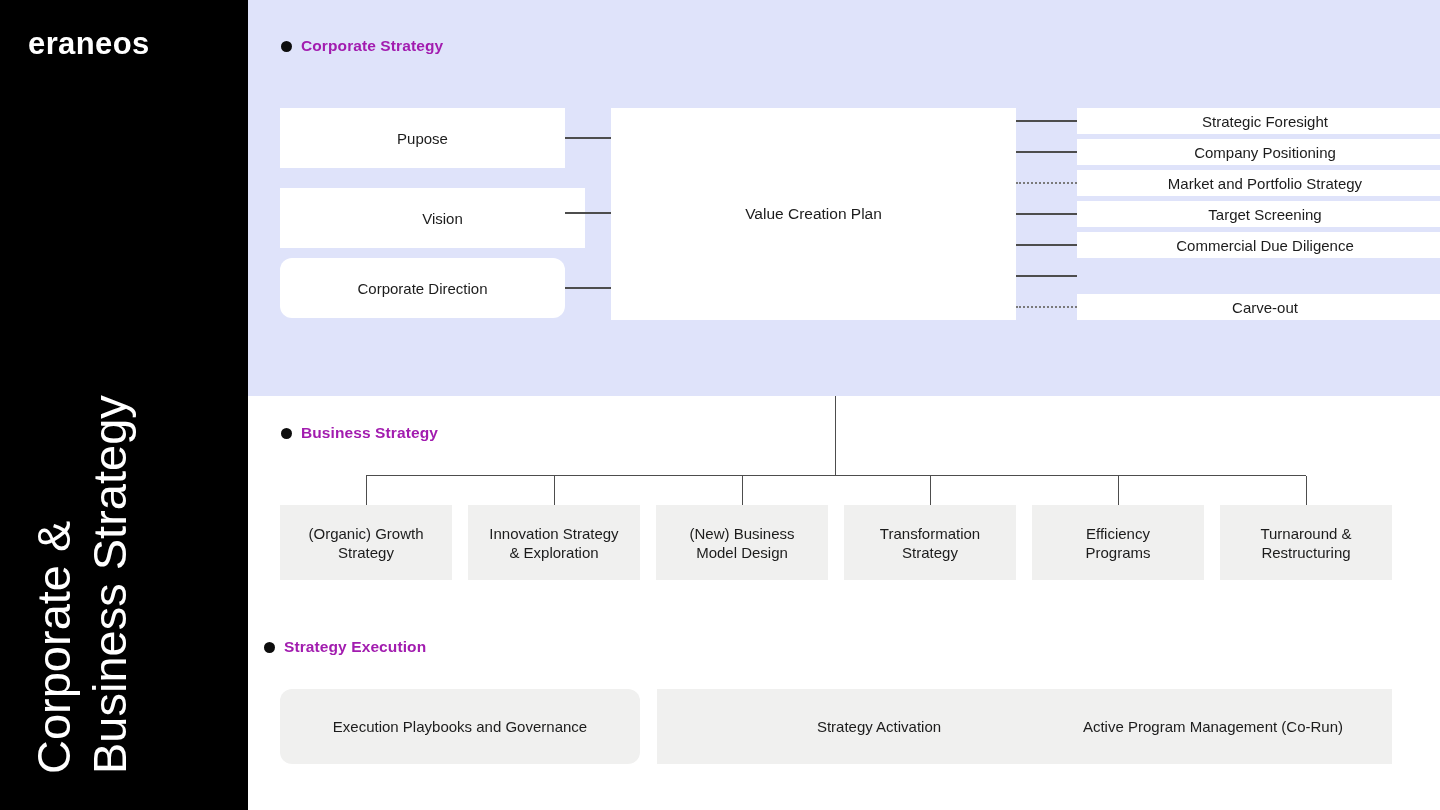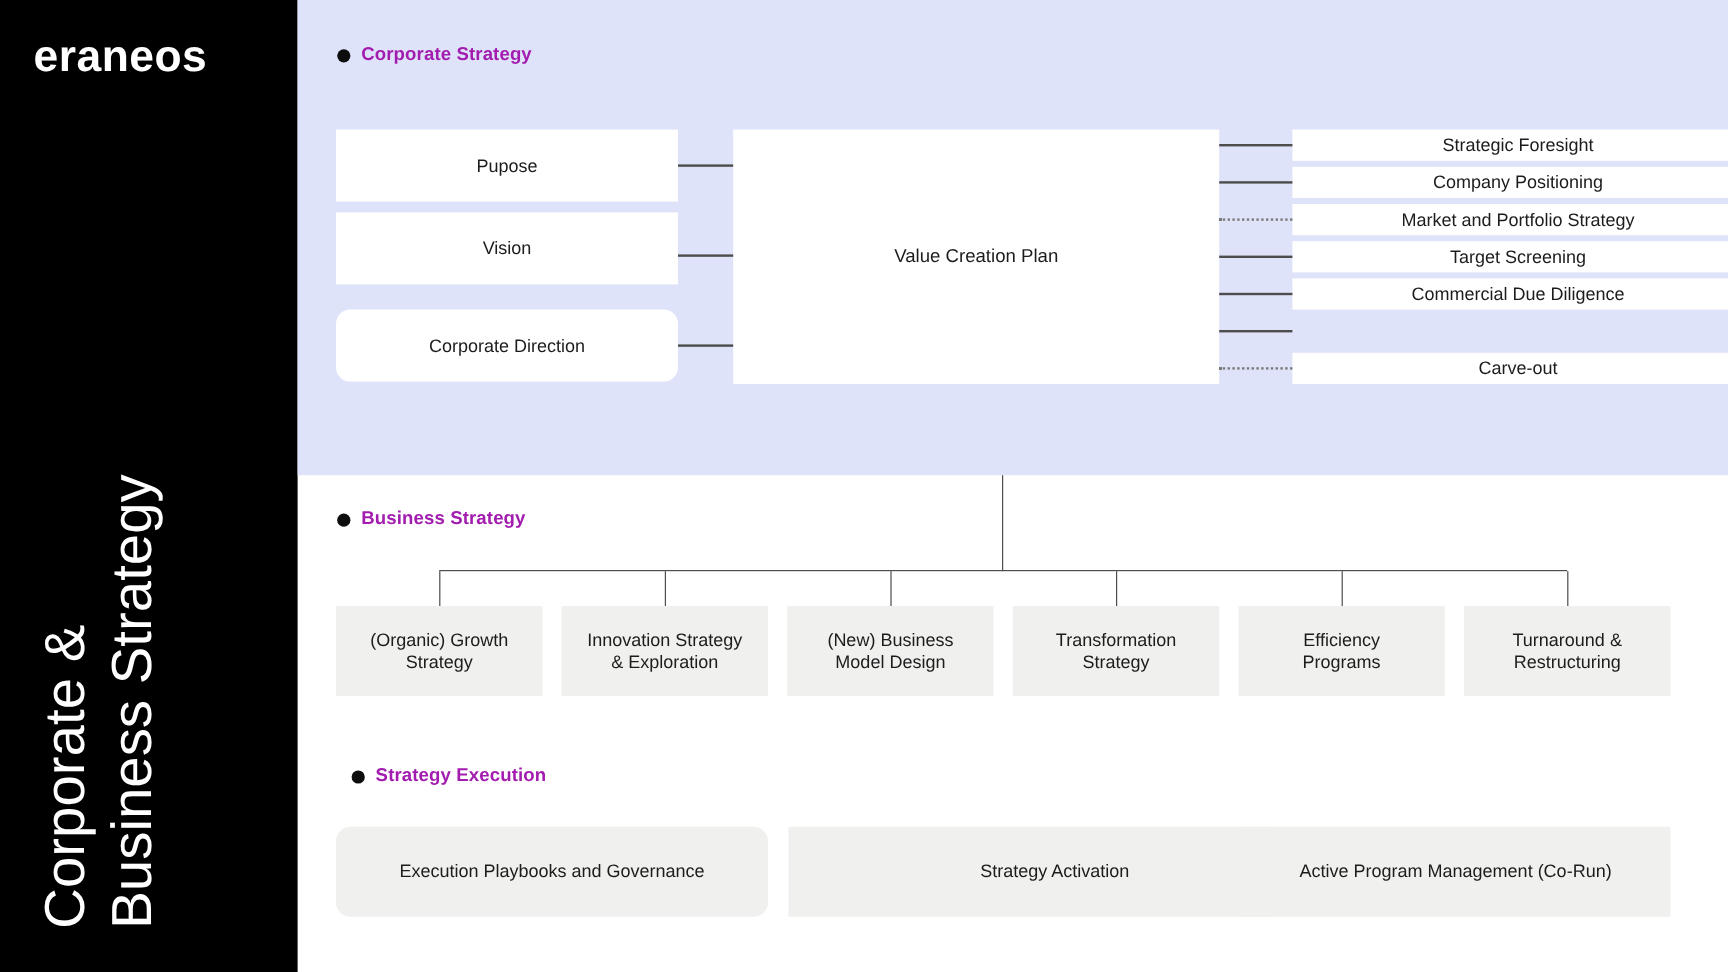--- a/index.html
+++ b/index.html
@@ -2,45 +2,45 @@
 <html><head>
 <meta charset="utf-8">
 <style>
   html,body{margin:0;padding:0;background:#ffffff;}
   .canvas{
     position:relative;width:1440px;height:810px;overflow:hidden;
     font-family:"Liberation Sans",sans-serif;color:#1c1c1c;background:#ffffff;
   }
   
   .sidebar{position:absolute;left:0;top:0;width:248px;height:810px;background:#000000;}
-  .logo{position:absolute;left:28px;top:26px;color:#ffffff;font-size:37px;font-weight:600;letter-spacing:.4px;}
+  .logo{position:absolute;left:28px;top:26px;color:#ffffff;font-size:31px;font-weight:600;letter-spacing:.4px;}
   .vertical-title{
     position:absolute;left:26px;top:774px;
     transform:rotate(-90deg);transform-origin:0 0;
     color:#ffffff;font-size:47px;font-weight:400;line-height:56px;
     white-space:pre-line;width:520px;
   }
   
   .panel{position:absolute;left:248px;top:0;width:1192px;height:396px;background:#dfe3fa;}
   
   .section-header{position:absolute;display:flex;align-items:center;gap:9px;height:16px;}
   .section-header .dot{width:11px;height:11px;border-radius:50%;background:#0d0d0d;flex:0 0 auto;}
   .section-header .txt{font-size:15.5px;font-weight:700;color:#a21caf;letter-spacing:.1px;}
   .hdr-corporate{left:281px;top:38px;}
   .hdr-business{left:281px;top:425px;}
-  .hdr-execution{left:293px;top:639px;}
+  .hdr-execution{left:264px;top:639px;}
   
   .box{position:absolute;display:flex;align-items:center;justify-content:center;
        text-align:center;font-size:15px;color:#1c1c1c;}
   .box-white{background:#ffffff;}
   .box-gray{background:#f0f0ef;}
   .pre{white-space:pre-line;line-height:19px;text-align:center;}
   
   .in-box{left:280px;width:285px;height:60px;}
-  .in-0{top:108px;} .in-1{top:177px;} .in-2{top:258px;border-radius:12px;}
+  .in-0{top:108px;} .in-1{top:188px;padding-left:20px;} .in-2{top:258px;border-radius:12px;}
   
   .vcp{left:611px;top:108px;width:405px;height:212px;font-size:15.5px;}
   
   .out-box{left:1077px;width:376px;height:26px;font-size:15px;}
   .out-0{top:108px;} .out-1{top:139px;} .out-2{top:170px;} .out-3{top:201px;}
   .out-4{top:232px;} .out-5{top:263px;} .out-6{top:294px;}
   
   .hline{position:absolute;height:0;border-top:2px solid #4d4d4d;}
   .hline.dotted{border-top:2px dotted #7a7a7a;}
   .lcon{left:565px;width:46px;}

